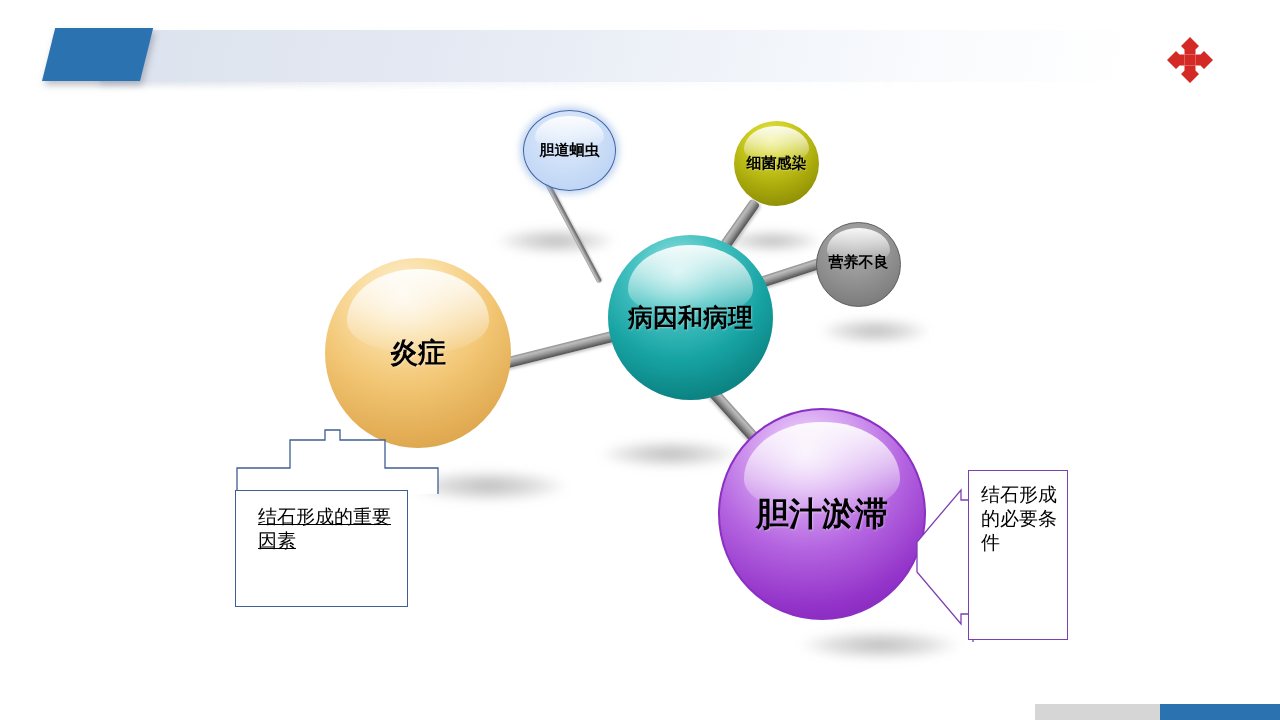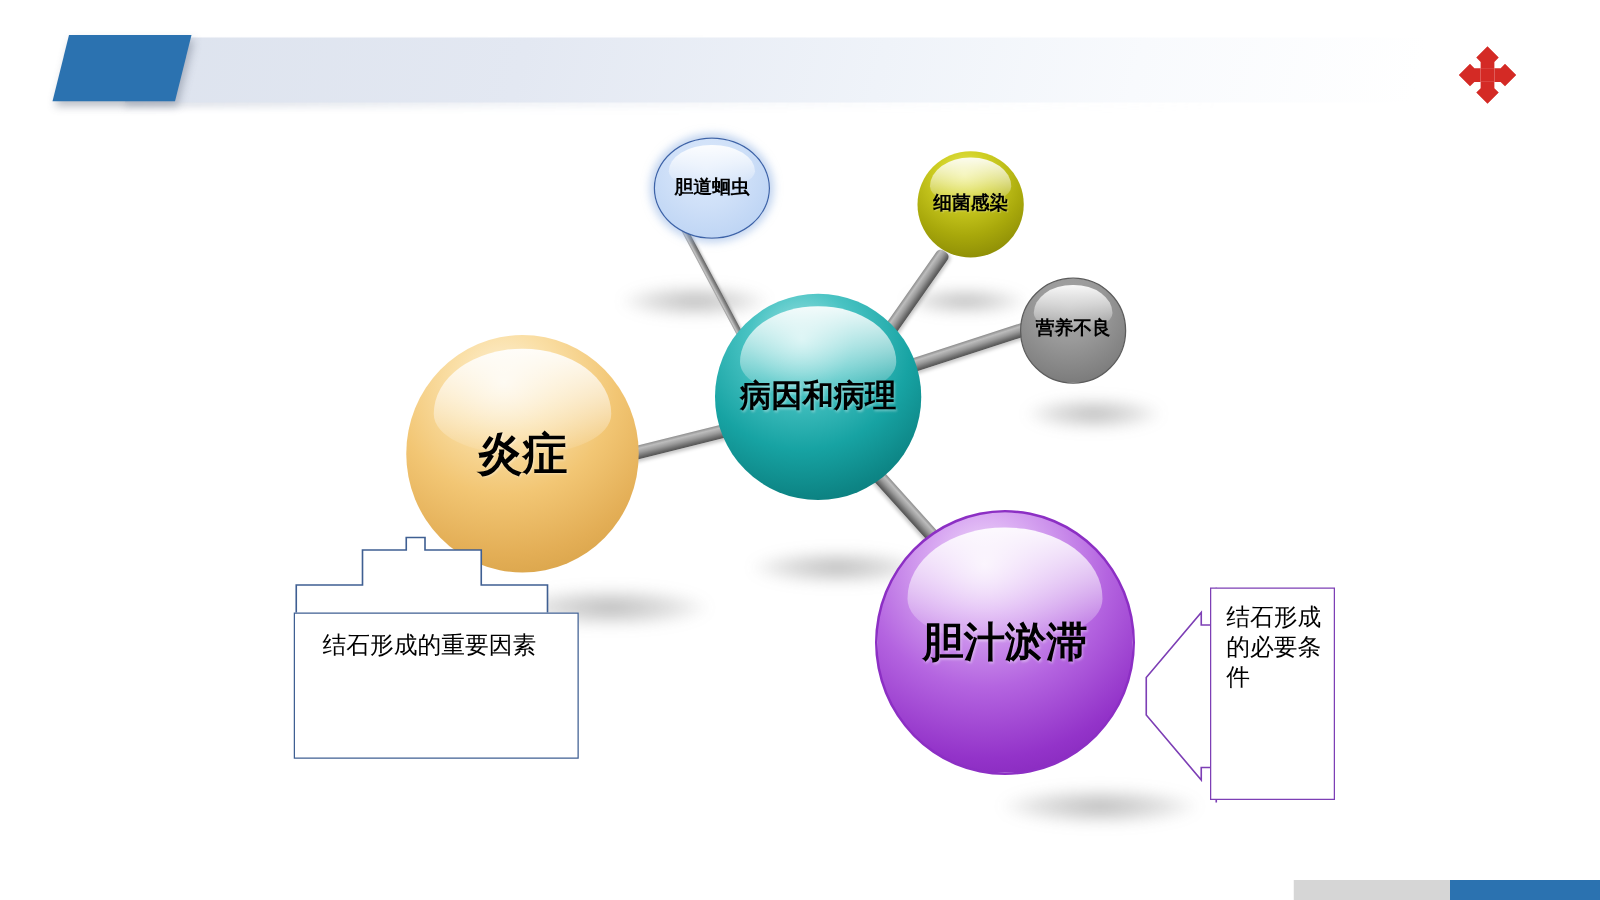--- a/index.html
+++ b/index.html
@@ -105,35 +105,35 @@
   }
   .sphere-shadow {
     position: absolute;
     border-radius: 50%;
     background: radial-gradient(ellipse at center, rgba(60,60,60,0.34) 0%, rgba(90,90,90,0.18) 45%, rgba(120,120,120,0.0) 72%);
     filter: blur(5px);
   }
 
   
   #sphere-center {
-    left: 572px; top: 235px; width: 165px; height: 165px;
+    left: 608px; top: 235px; width: 165px; height: 165px;
     background: radial-gradient(circle at 42% 22%, #a8e6e6 0%, #49c3c3 26%, #17a3a3 55%, #0d8585 78%, #0a6e6e 100%);
     font-size: 25px;
     text-shadow: 1px 1px 2px rgba(255,255,255,0.35);
   }
   
   #sphere-inflammation {
-    left: 325px; top: 268px; width: 186px; height: 190px;
+    left: 325px; top: 258px; width: 186px; height: 190px;
     background: radial-gradient(circle at 42% 20%, #fdf2da 0%, #fadfa6 22%, #f2c674 48%, #e3ae56 74%, #cf9a3e 100%);
-    font-size: 36px;
+    font-size: 28px;
     text-shadow: 1px 1px 2px rgba(255,255,255,0.4);
   }
   
   #sphere-stasis {
-    left: 700px; top: 408px; width: 208px; height: 212px;
+    left: 718px; top: 408px; width: 208px; height: 212px;
     background: radial-gradient(circle at 42% 20%, #f3e2fb 0%, #d9aaf2 20%, #b464e0 48%, #9333c9 76%, #7a1fb0 100%);
     border: 2px solid #8c2fc4;
     box-sizing: border-box;
     font-size: 33px;
     text-shadow: 1px 1px 2px rgba(255,255,255,0.35);
   }
   
   #sphere-ascaris {
     left: 523px; top: 110px; width: 93px; height: 81px;
     background: radial-gradient(circle at 45% 30%, #dce9fb 0%, #cfe0f8 40%, #bdd4f4 80%, #b3cdf2 100%);
@@ -162,23 +162,24 @@
   
   .callout-box {
     position: absolute;
     box-sizing: border-box;
     background: #ffffff;
     font-size: 19px;
     color: #000;
     line-height: 1.25;
   }
   #callout-left {
-    left: 235px; top: 490px; width: 228px; height: 117px;
+    left: 235px; top: 490px; width: 173px; height: 117px;
     border: 1px solid #3f5f92;
     padding: 14px 14px 0 22px;
+    text-decoration: underline;
   }
   #callout-right {
     left: 968px; top: 470px; width: 100px; height: 170px;
     border: 1px solid #7d3fb5;
     padding: 12px 8px 0 12px;
     font-size: 19px;
   }
   .callout-arrow {
     position: absolute;
     pointer-events: none;

